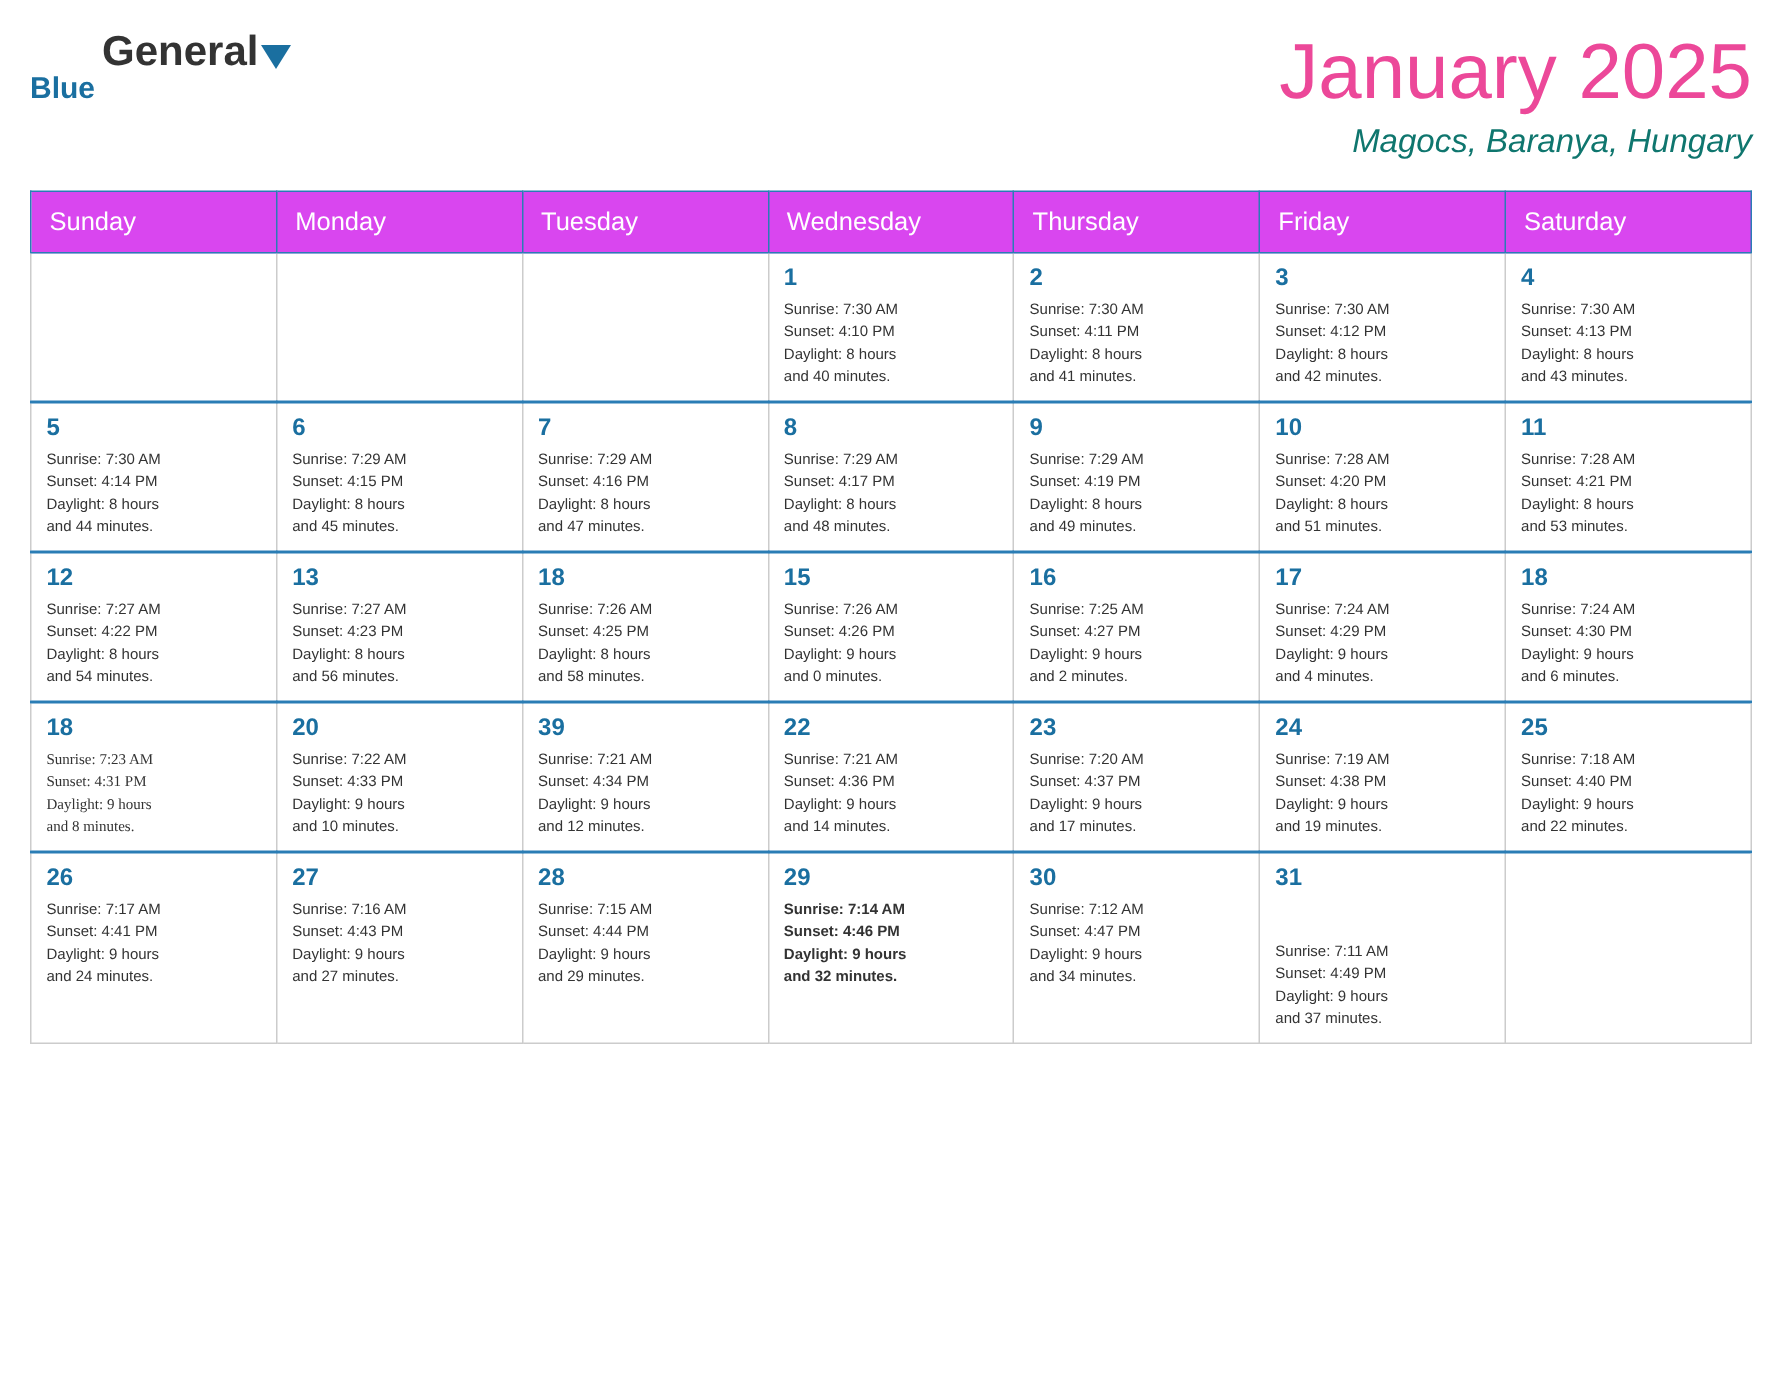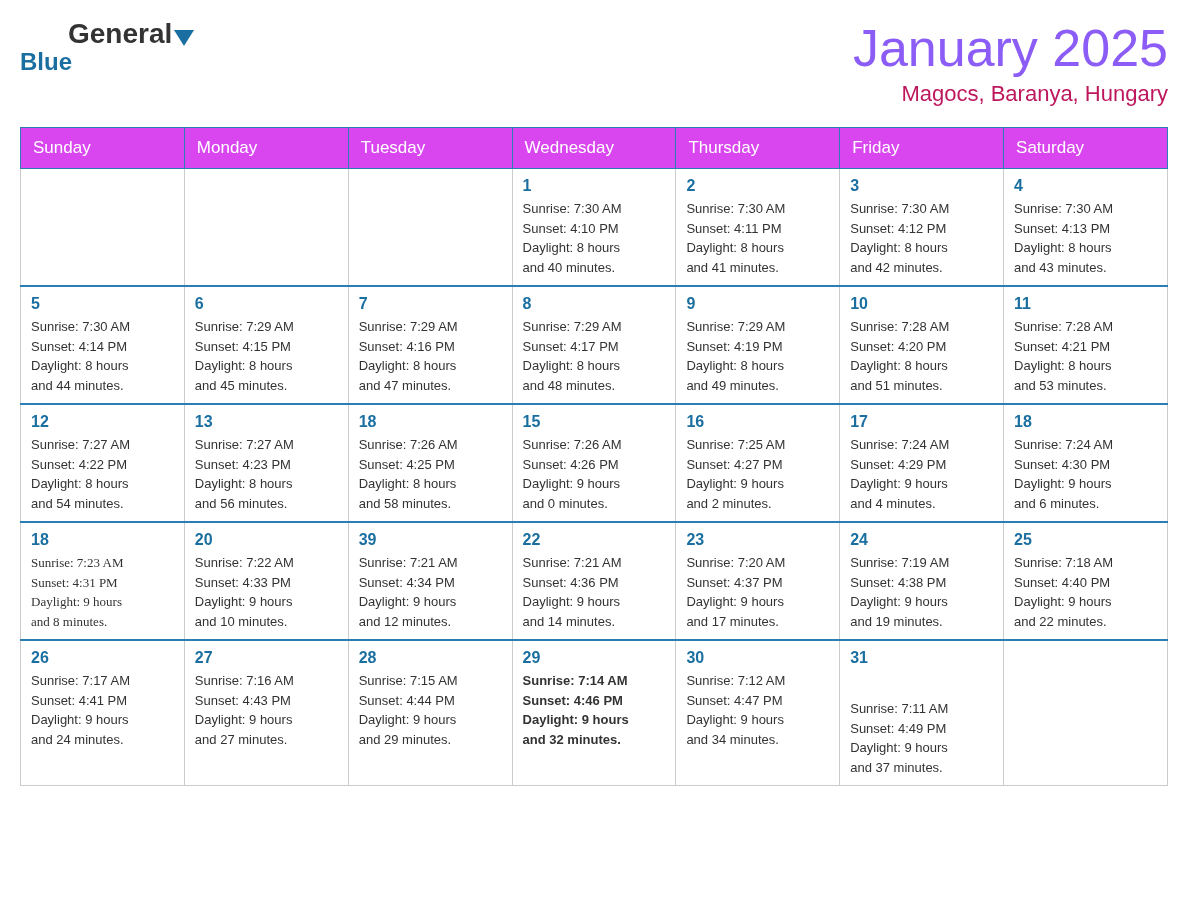--- a/index.html
+++ b/index.html
@@ -34,36 +34,37 @@
       display: inline-block;
       width: 0;
       height: 0;
       border-left: 10px solid transparent;
       border-right: 10px solid transparent;
       border-top: 16px solid #1a6fa0;
       margin: 0 2px 2px 2px;
     }
     .logo-blue {
       color: #1a6fa0;
-      font-size: 24px;
+      font-size: 20px;
       font-weight: bold;
     }
     .title-block {
       text-align: right;
     }
     .calendar-title {
       font-size: 52px;
       font-weight: normal;
-      color: #8b5cf6;
+      color: #ec4899;
       line-height: 1.1;
     }
     .calendar-subtitle {
       font-size: 22px;
-      color: #be185d;
+      color: #0f766e;
       margin-top: 4px;
+      font-style: italic;
     }
     .calendar-table {
       width: 100%;
       border-collapse: collapse;
       border: 1px solid #ccc;
     }
     .calendar-table th {
       background-color: #d946ef;
       color: #fff;
       text-align: left;
@@ -83,21 +84,21 @@
       background: #fff;
     }
     .day-number {
       font-size: 16px;
       color: #1a6fa0;
       font-weight: bold;
       display: block;
       margin-bottom: 4px;
     }
     .day-info {
-      font-size: 13px;
+      font-size: 10px;
       color: #333;
       line-height: 1.5;
     }
     .empty-cell {
       background: #fff;
     }
     .row-divider {
       border-top: 2px solid #2a7db5;
     }
   </style>

